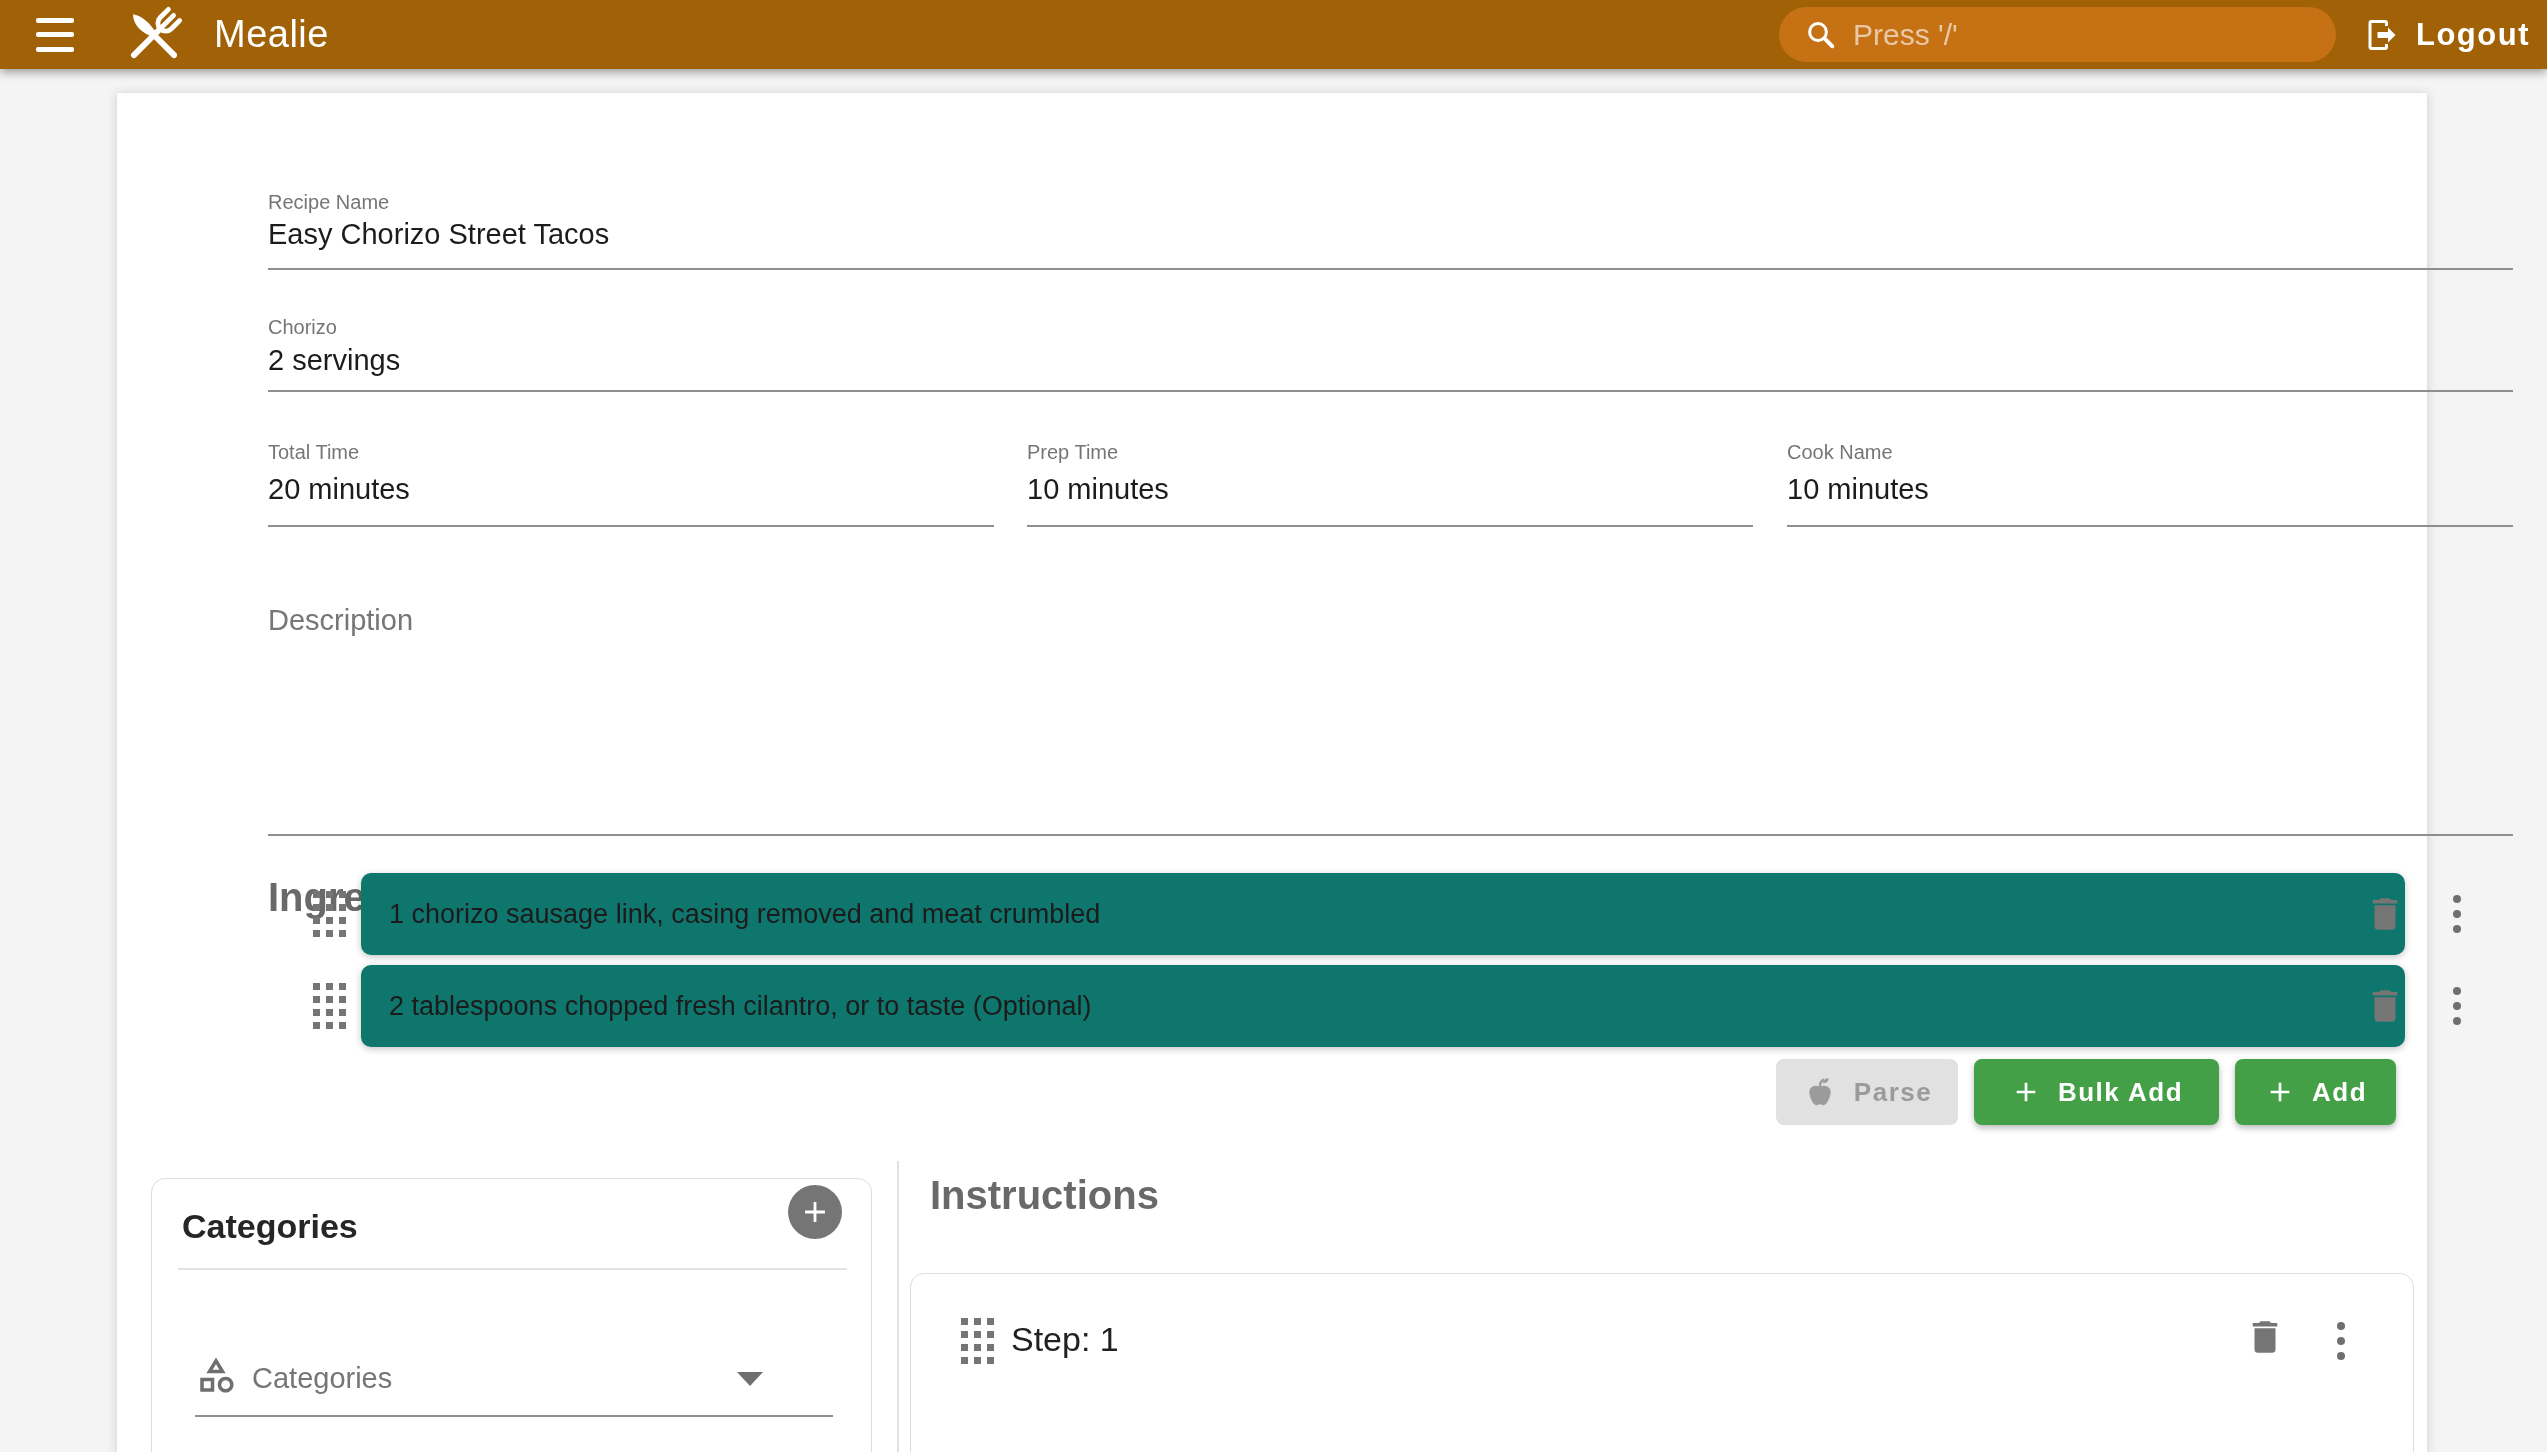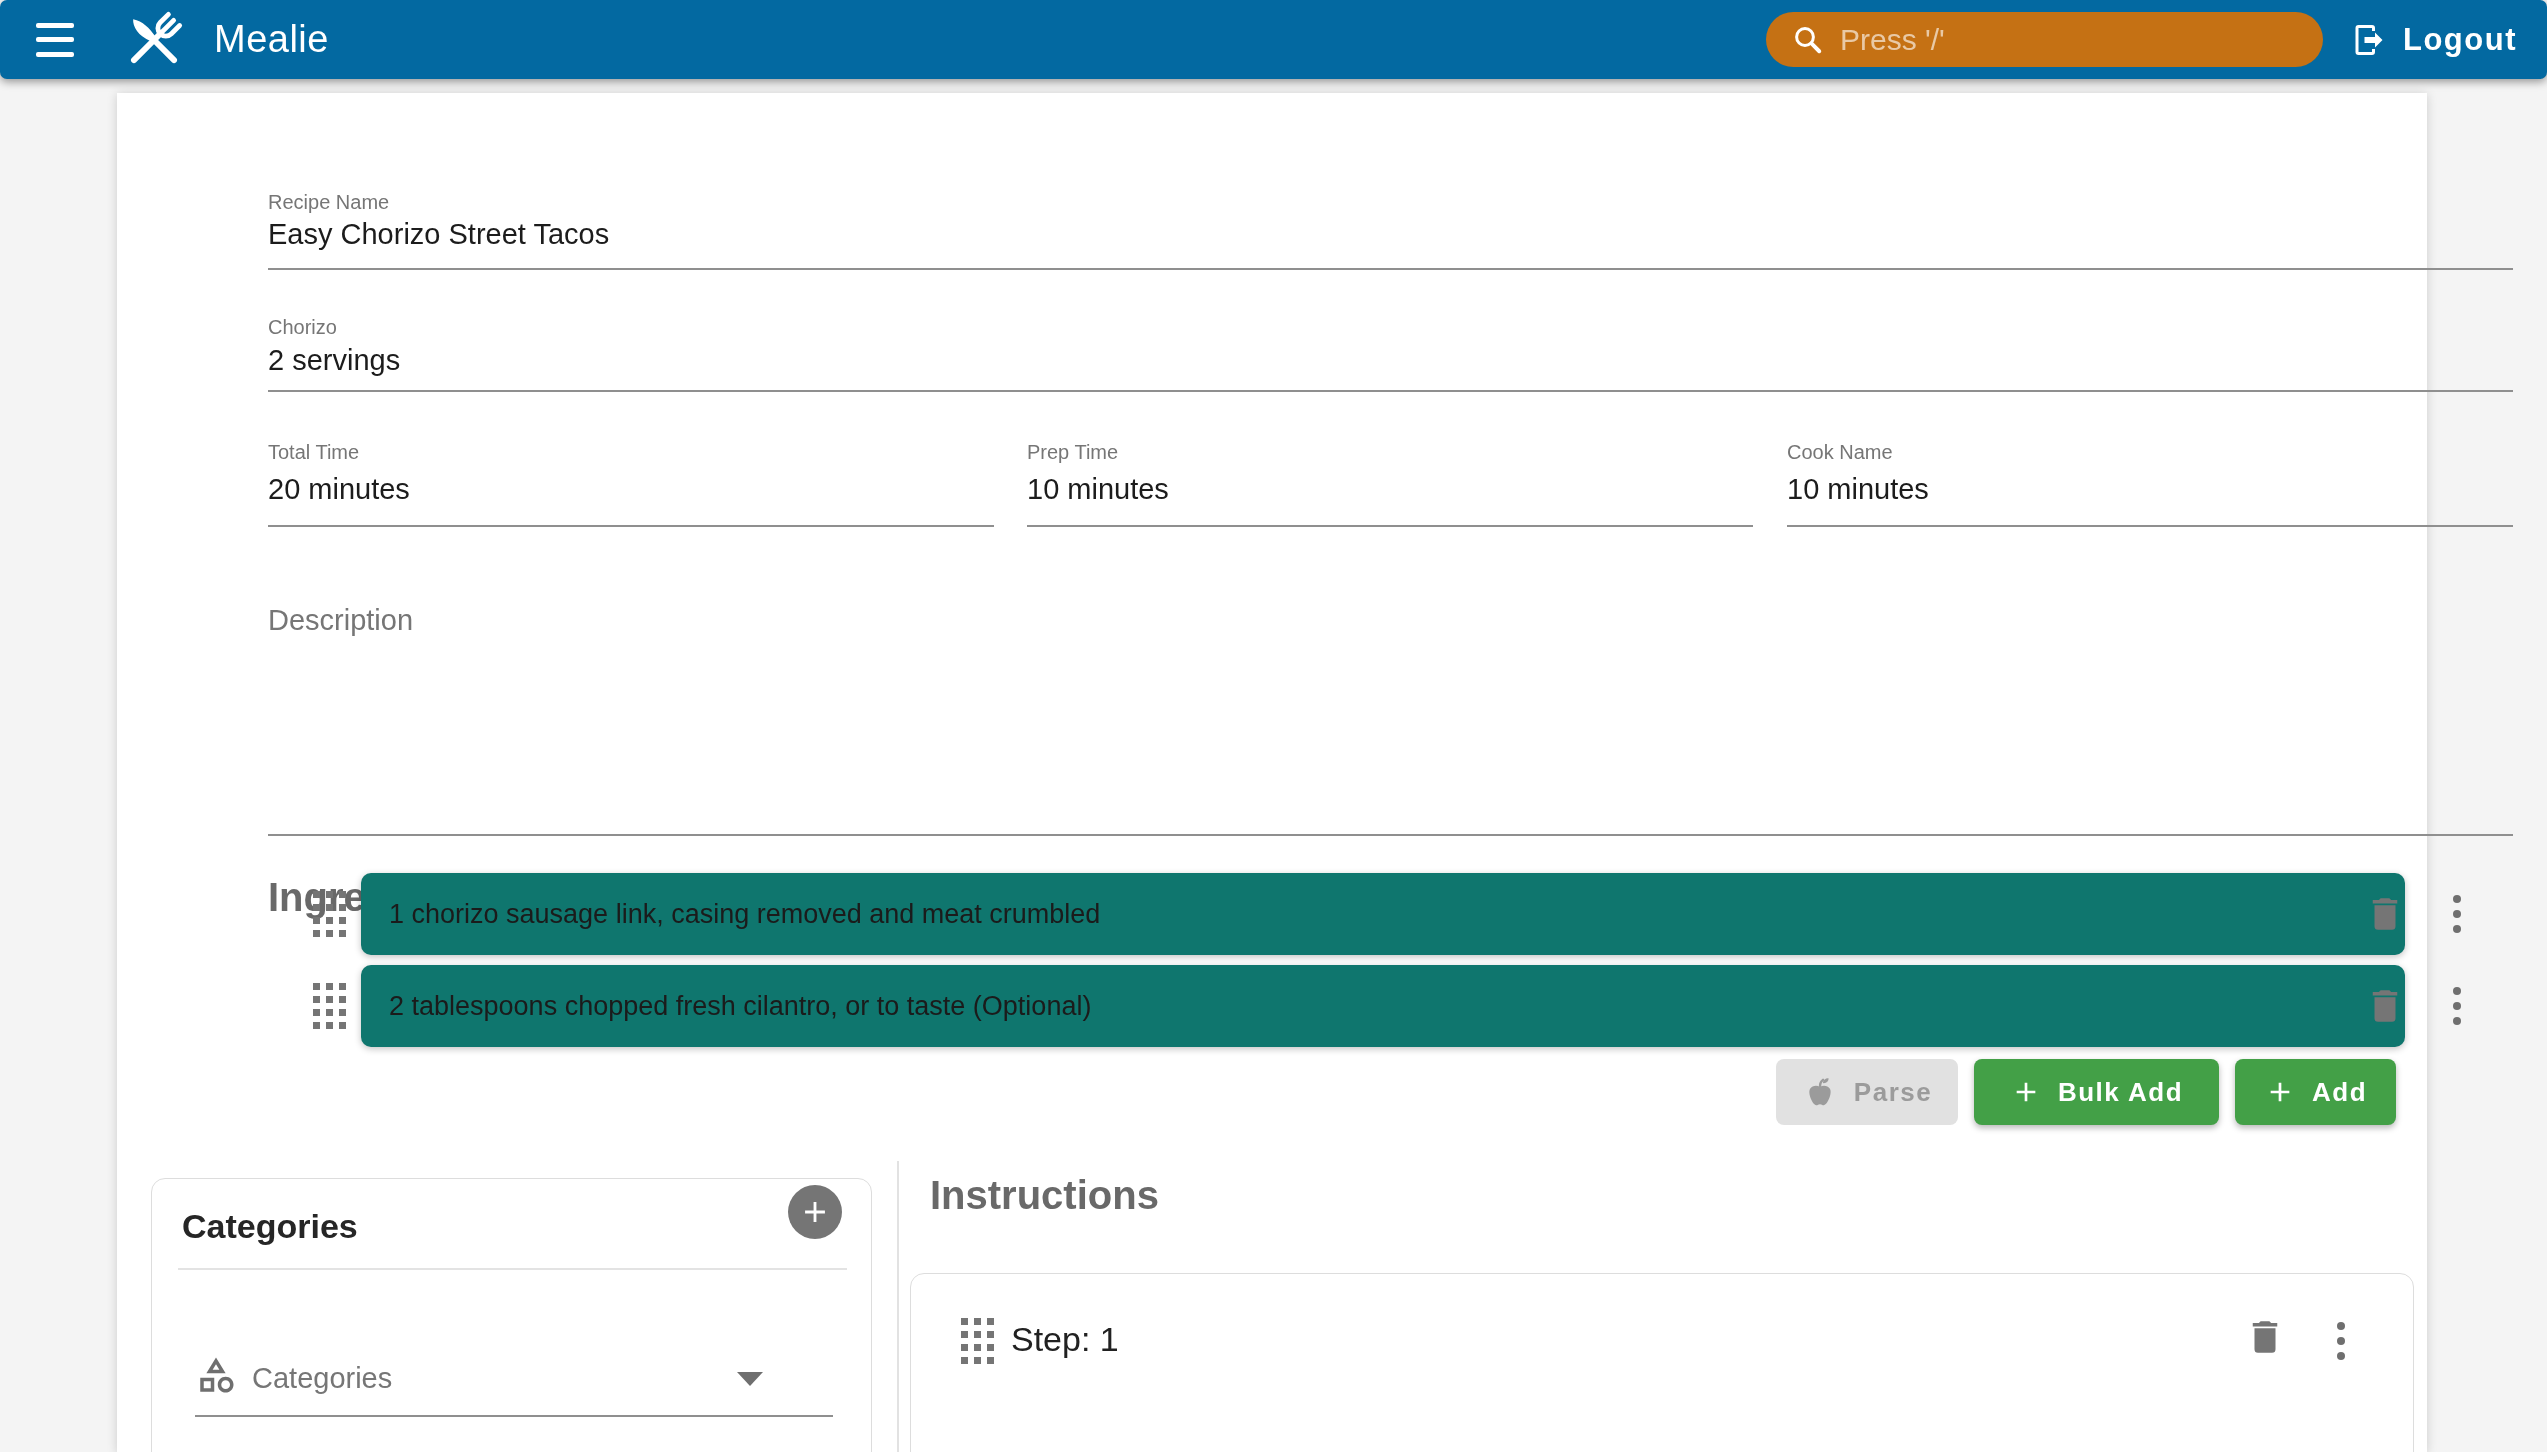--- a/index.html
+++ b/index.html
@@ -1,40 +1,40 @@
 <!DOCTYPE html>
 <html><head>
 <meta charset="utf-8">
 <style>
   * { margin:0; padding:0; box-sizing:border-box; }
   html,body { width:2547px; height:1453px; overflow:hidden; background:#f4f4f4;
               font-family:"Liberation Sans", sans-serif; }
   .page { position:relative; width:2547px; height:1453px; overflow:hidden; }
 
   
-  .appbar { position:absolute; left:0; top:0; width:2547px; height:79px;
-            background:#0369a1; box-shadow:0 3px 9px rgba(0,0,0,0.38);
-            display:flex; align-items:center; z-index:30;border-radius:7px; }
+  .appbar { position:absolute; left:0; top:0; width:2547px; height:69px;
+            background:#a16207; box-shadow:0 3px 9px rgba(0,0,0,0.38);
+            display:flex; align-items:center; z-index:30; }
   .hamburger { margin-left:36px; width:44px; height:34px; display:flex;
                flex-direction:column; justify-content:space-between;
                background:none; border:none; cursor:pointer; }
   .hamburger span { display:block; width:38px; height:5px; background:#fff; border-radius:2px; }
   .logo { margin-left:40px; width:68px; height:68px; }
   .app-title { color:#fff; font-size:38px; font-weight:500; margin-left:26px; letter-spacing:0.5px; }
   .spacer { flex:1; }
   .search-pill { position:relative; width:557px; height:55px; border-radius:28px;
                  background:#C57114; display:flex; align-items:center; margin-right:28px; }
   .search-pill svg { margin-left:24px; flex:0 0 auto; }
   .search-pill input { flex:1; background:transparent; border:none; outline:none;
                        font-size:30px; color:#fff; margin-left:14px; width:100%;
                        font-family:"Liberation Sans", sans-serif; }
   .search-pill input::placeholder { color:rgba(255,255,255,0.62); }
   .logout-btn { display:flex; align-items:center; gap:16px; background:none; border:none;
                 color:#fff; font-size:31px; font-weight:bold; letter-spacing:1.5px;
-                margin-right:30px; cursor:pointer; font-family:"Liberation Sans", sans-serif; }
+                margin-right:17px; cursor:pointer; font-family:"Liberation Sans", sans-serif; }
 
   
   .main-card { position:absolute; left:117px; top:93px; width:2310px; height:1360px;
                background:#fff; box-shadow:0 1px 10px rgba(0,0,0,0.16); }
 
   .abs { position:absolute; }
   .field-label { font-size:20px; color:#767676; }
   .field-input { border:none; outline:none; background:transparent; font-size:29px;
                  color:#1c1c1c; width:100%; font-family:"Liberation Sans", sans-serif; }
   .underline { height:2px; background:#8f8f8f; }

